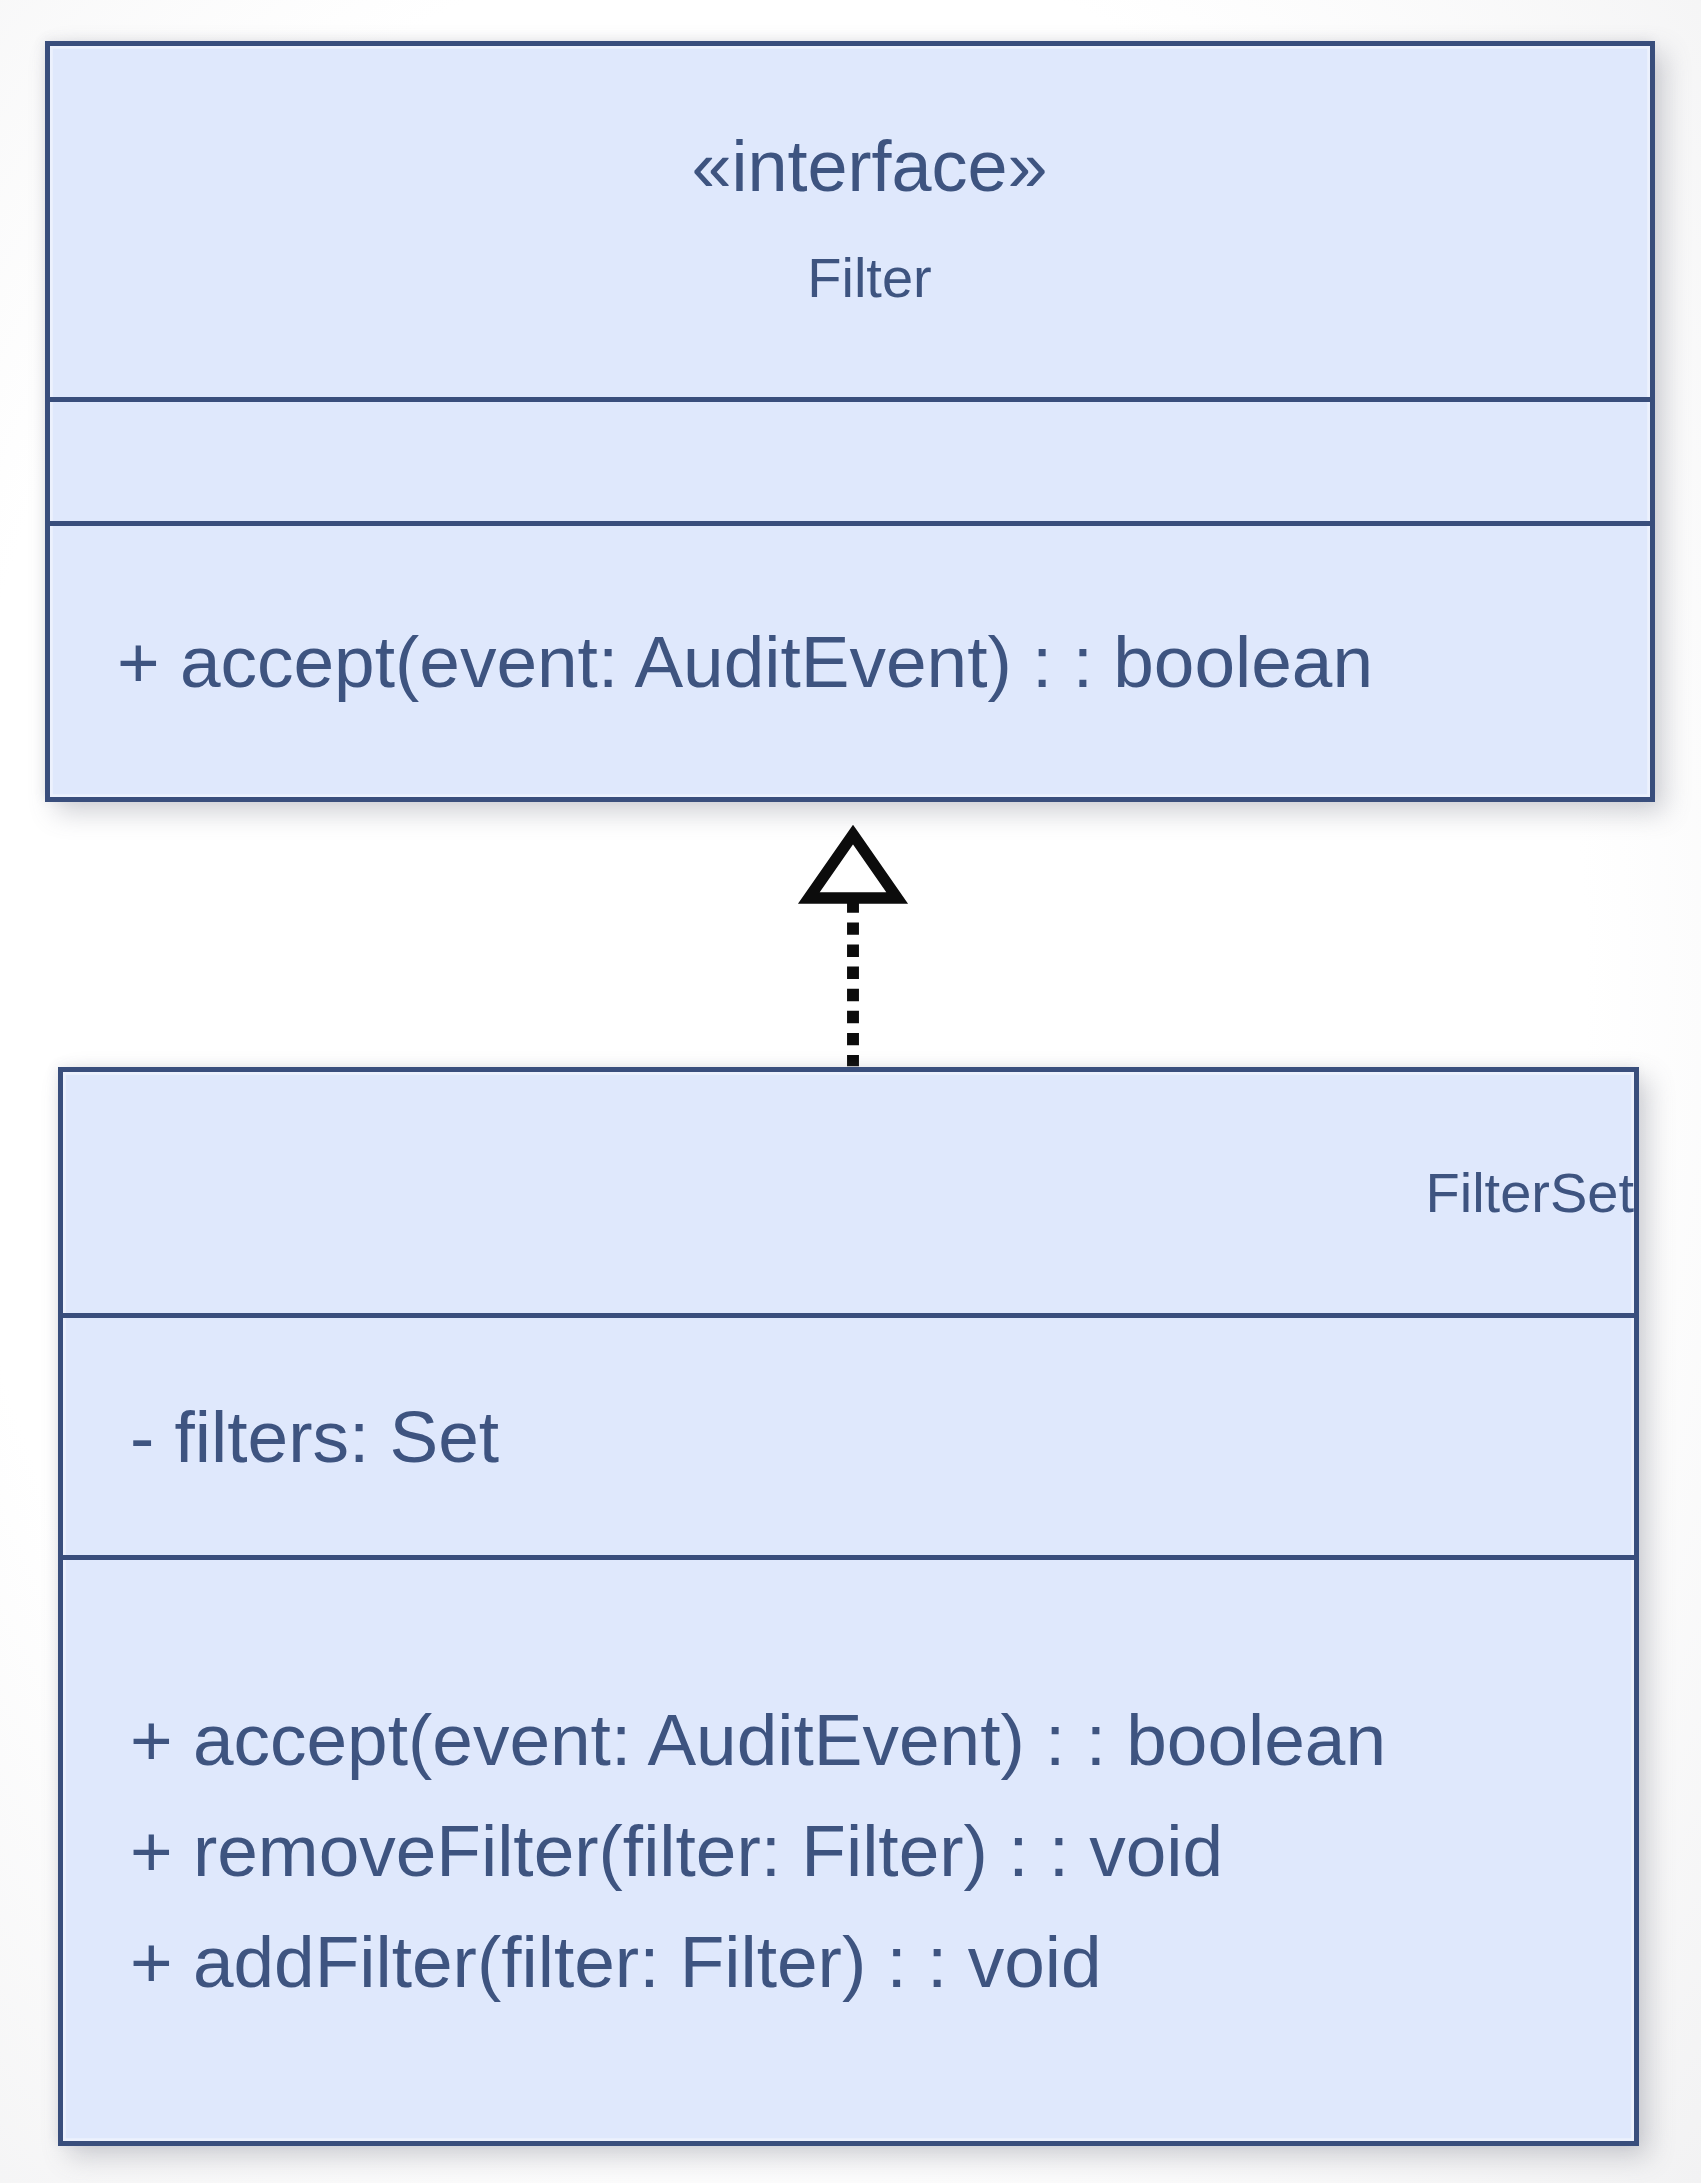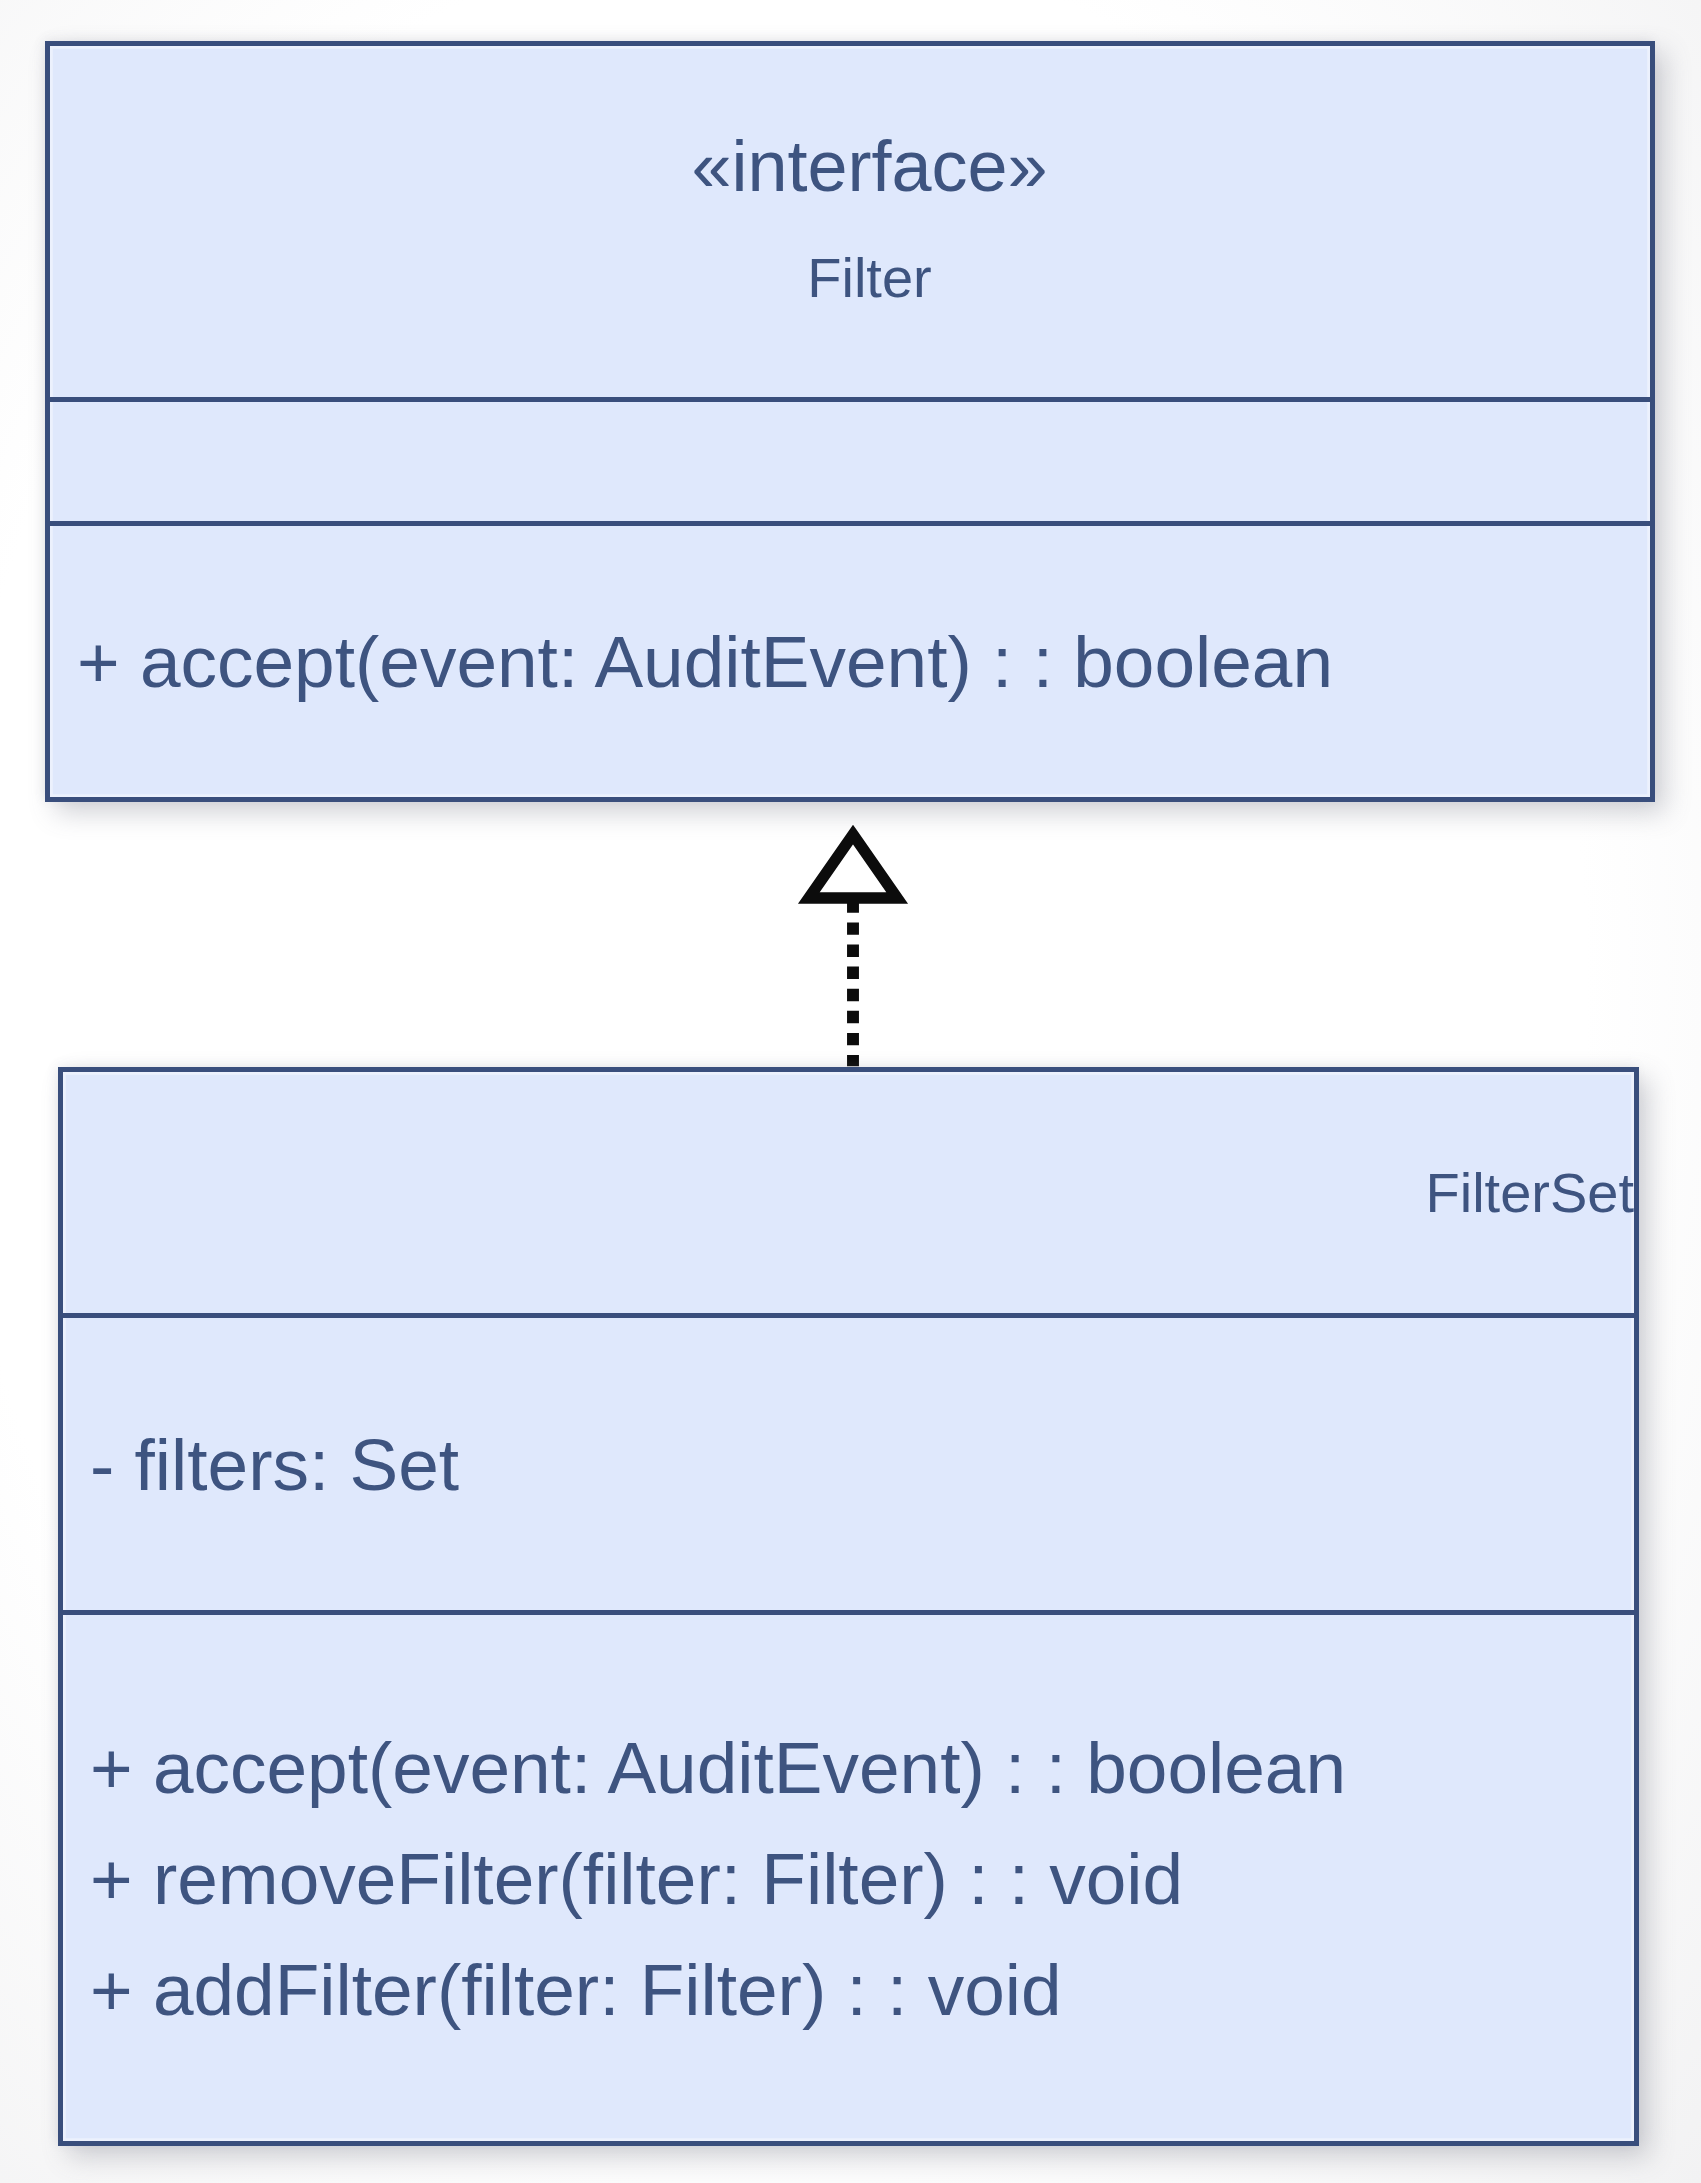--- a/index.html
+++ b/index.html
@@ -62,30 +62,30 @@
     color: var(--text, #3e5480);
     white-space: pre;
   }
   .member-line {
     font-size: 73px;
     line-height: 111px;
     color: var(--text, #3e5480);
     white-space: pre;
   }
   .body-compartment {
-    padding-left: 27px;
+    padding-left: 67px;
     padding-right: 23px;
   }
   
   #box-filter .title-compartment   { height: 351px; }
   #box-filter .attrs-compartment   { height: 124px; }
   #box-filter .methods-compartment { flex: 1; }
   
   #box-filterset .title-compartment   { height: 241px; align-items: flex-end; }
-  #box-filterset .attrs-compartment   { height: 297px; }
+  #box-filterset .attrs-compartment   { height: 242px; }
   #box-filterset .methods-compartment { flex: 1; }
 
   .realization-arrow {
     position: absolute;
     left: 785px;
     top: 799px;
     width: 136px;
     height: 270px;
   }
 </style>

